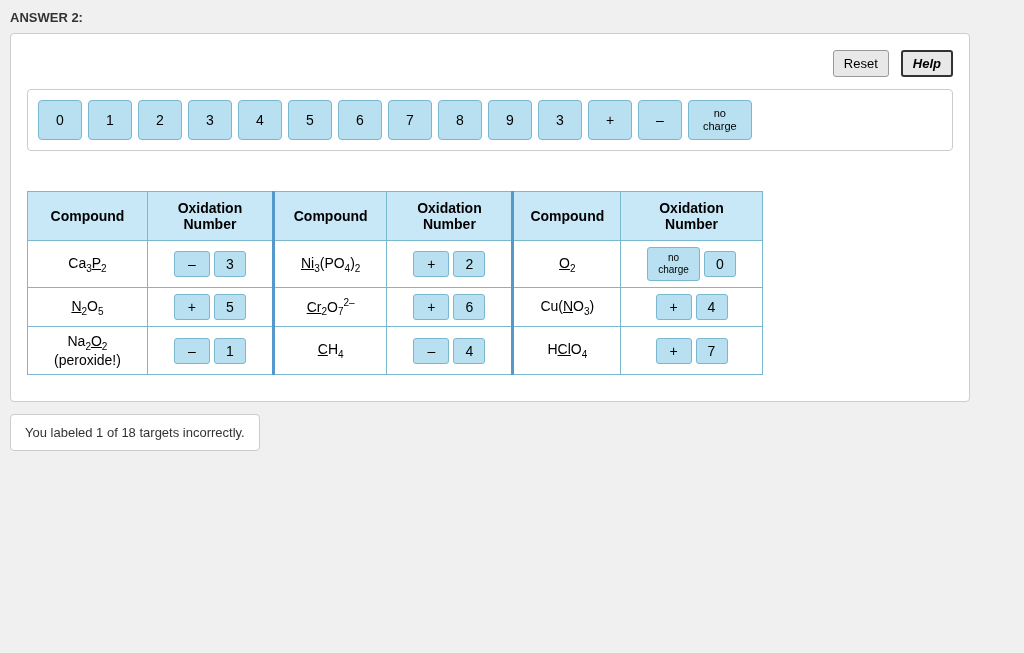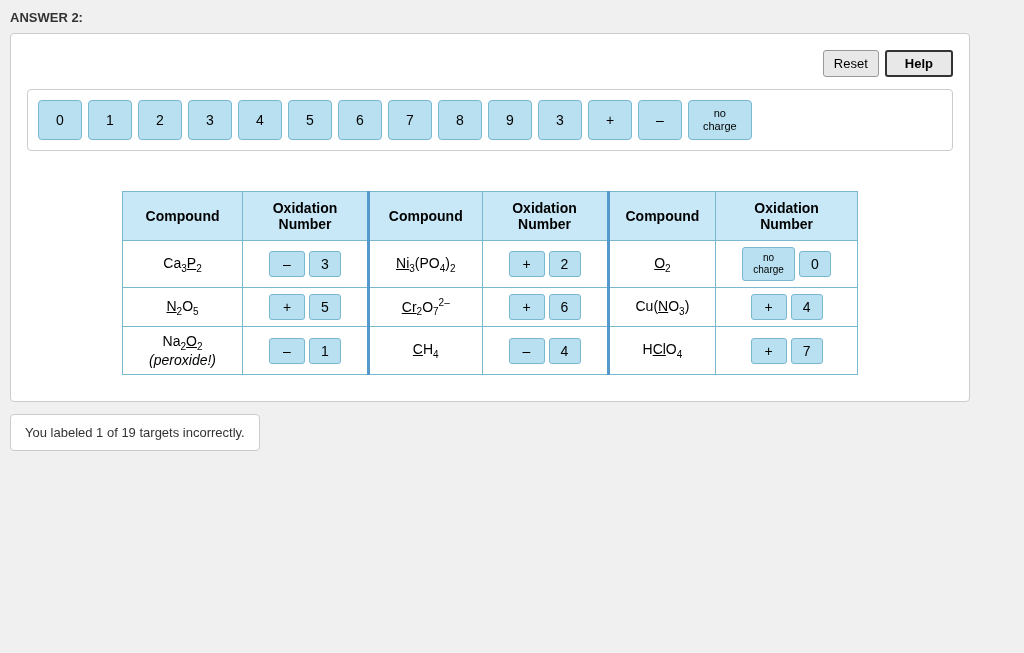--- a/index.html
+++ b/index.html
@@ -24,38 +24,39 @@
       background: white;
       border: 1px solid #ccc;
       border-radius: 4px;
       padding: 16px;
       width: 960px;
     }
     .top-bar {
       display: flex;
       justify-content: flex-end;
       margin-bottom: 12px;
-      gap: 6px;
+      gap: 12px;
     }
     .btn-reset {
       background: #e8e8e8;
       border: 1px solid #999;
       border-radius: 3px;
       padding: 4px 10px;
       cursor: pointer;
       font-size: 13px;
     }
     .btn-help {
       background: #e8e8e8;
       border: 2px solid #333;
       border-radius: 3px;
-      padding: 4px 18px;
+      padding: 4px 10px;
       cursor: pointer;
       font-size: 13px;
       font-weight: bold;
+      font-style: italic;
     }
     .number-buttons {
       display: flex;
       flex-wrap: wrap;
       gap: 6px;
       margin-bottom: 20px;
       background: white;
       border: 1px solid #ccc;
       border-radius: 4px;
       padding: 10px;
@@ -70,21 +71,21 @@
       min-width: 44px;
       text-align: center;
     }
     .num-btn.no-charge {
       font-size: 11px;
       min-width: 54px;
       line-height: 1.2;
     }
     .content-area {
       display: flex;
-      justify-content: center;
+      justify-content: flex-start;
       padding: 20px 0 10px 0;
     }
     .compound-table {
       border-collapse: collapse;
     }
     .compound-table th {
       background: #c8e8f8;
       border: 1px solid #7ab8d0;
       padding: 8px 14px;
       font-weight: bold;
@@ -128,21 +129,21 @@
       border: 1px solid #7ab8d0;
       border-radius: 3px;
       padding: 4px 10px;
       font-size: 14px;
       min-width: 32px;
       text-align: center;
     }
     sup { font-size: 10px; }
     sub { font-size: 10px; }
     .underline { text-decoration: underline; }
-    .italic { font-style: italic; }
+    .italic { }
     .status-bar {
       margin-top: 12px;
       background: white;
       border: 1px solid #ccc;
       border-radius: 4px;
       padding: 10px 14px;
       display: inline-block;
       font-size: 13px;
       color: #333;
     }
@@ -278,14 +279,14 @@
                 <span class="sign-btn">+</span>
                 <span class="number-badge">7</span>
               </div>
             </td>
           </tr>
         </tbody>
       </table>
     </div>
   </div>
 
-  <div class="status-bar">You labeled 1 of 19 targets incorrectly.</div>
+  <div class="status-bar">You labeled 1 of 18 targets incorrectly.</div>
 </div>
 
 </body></html>

